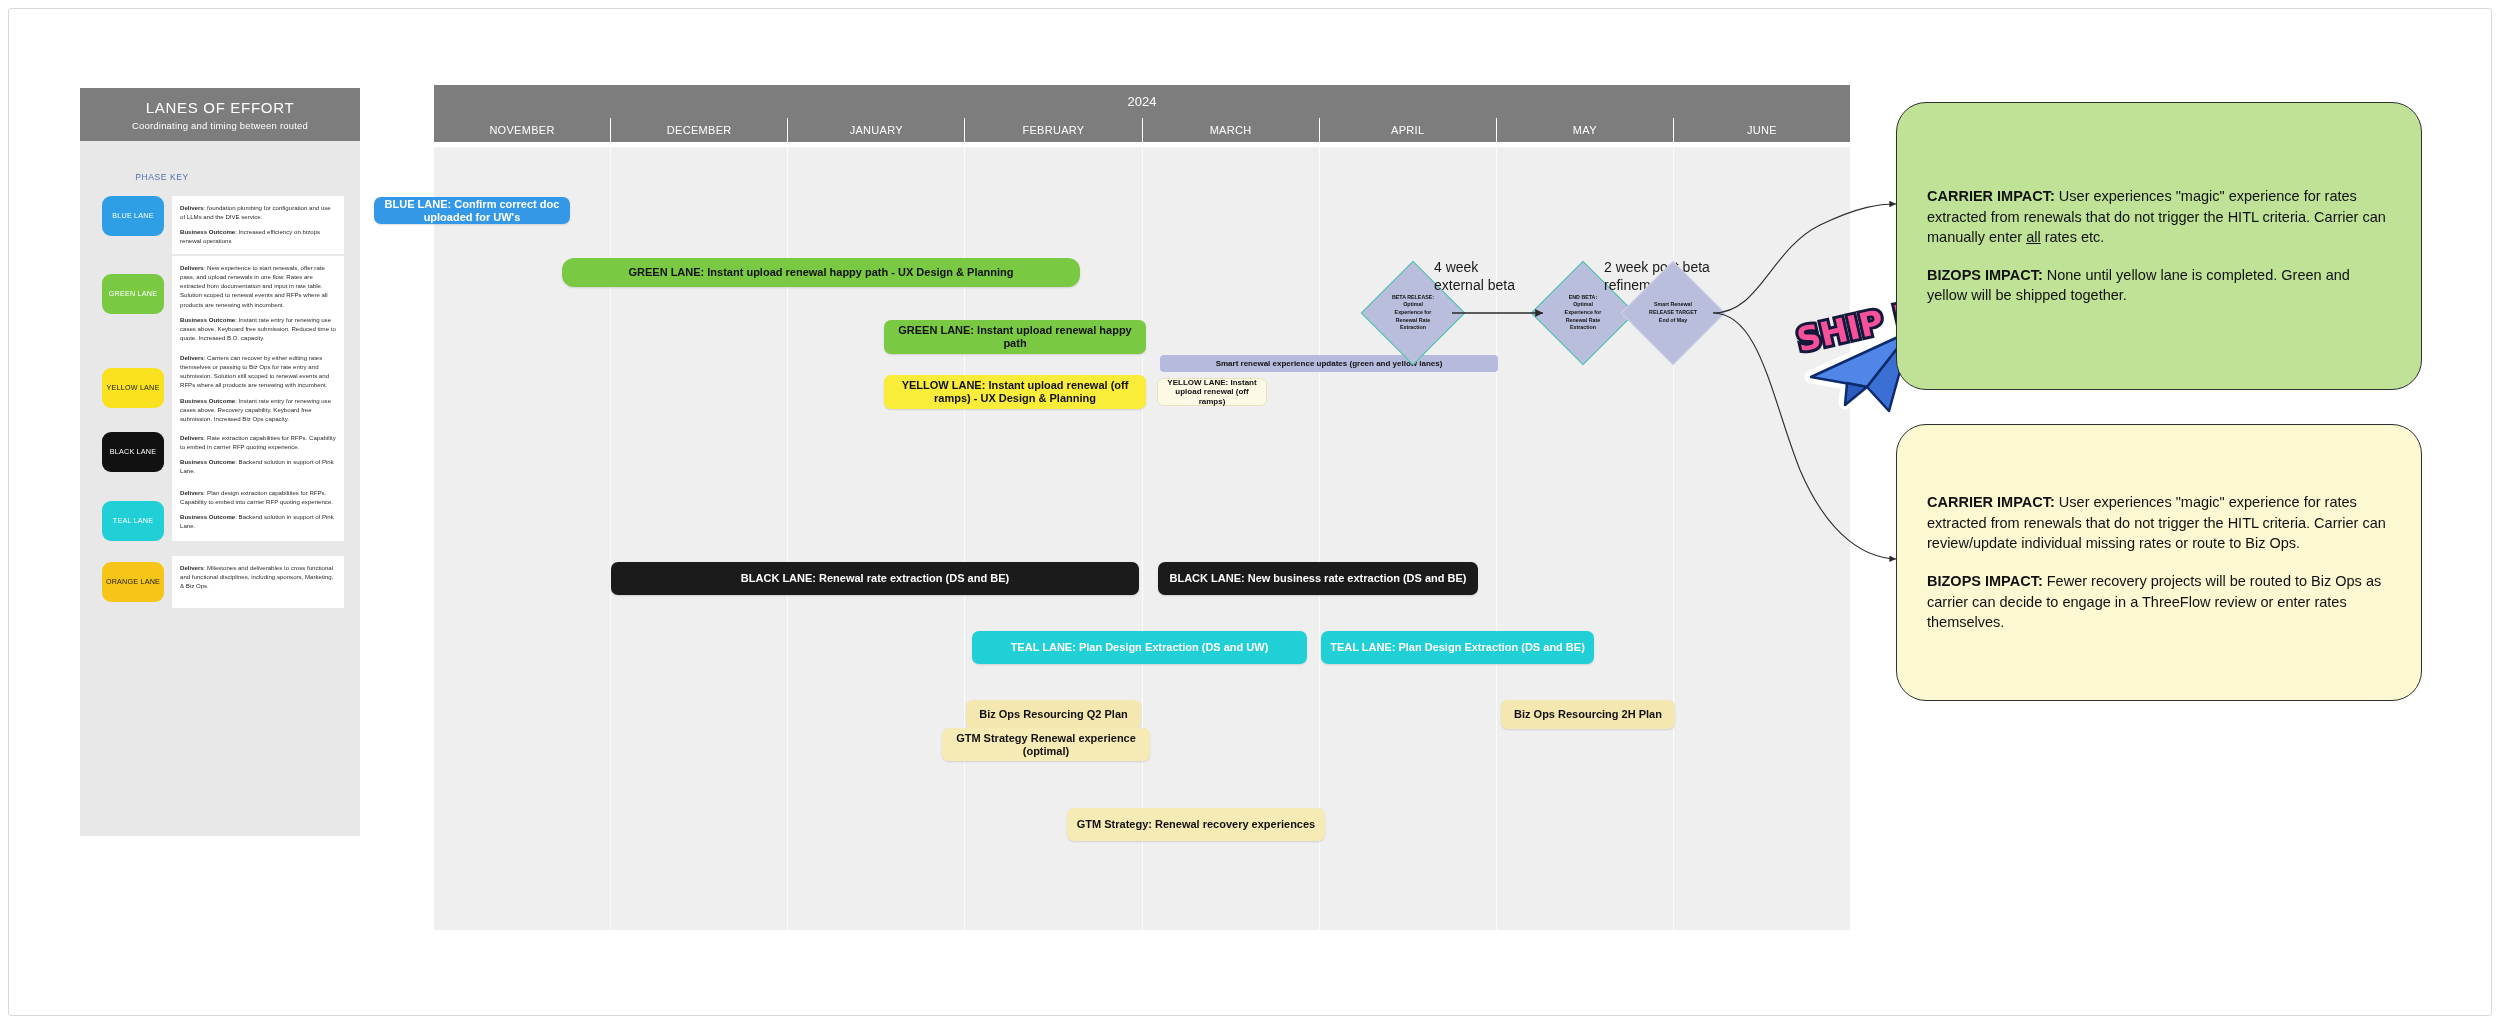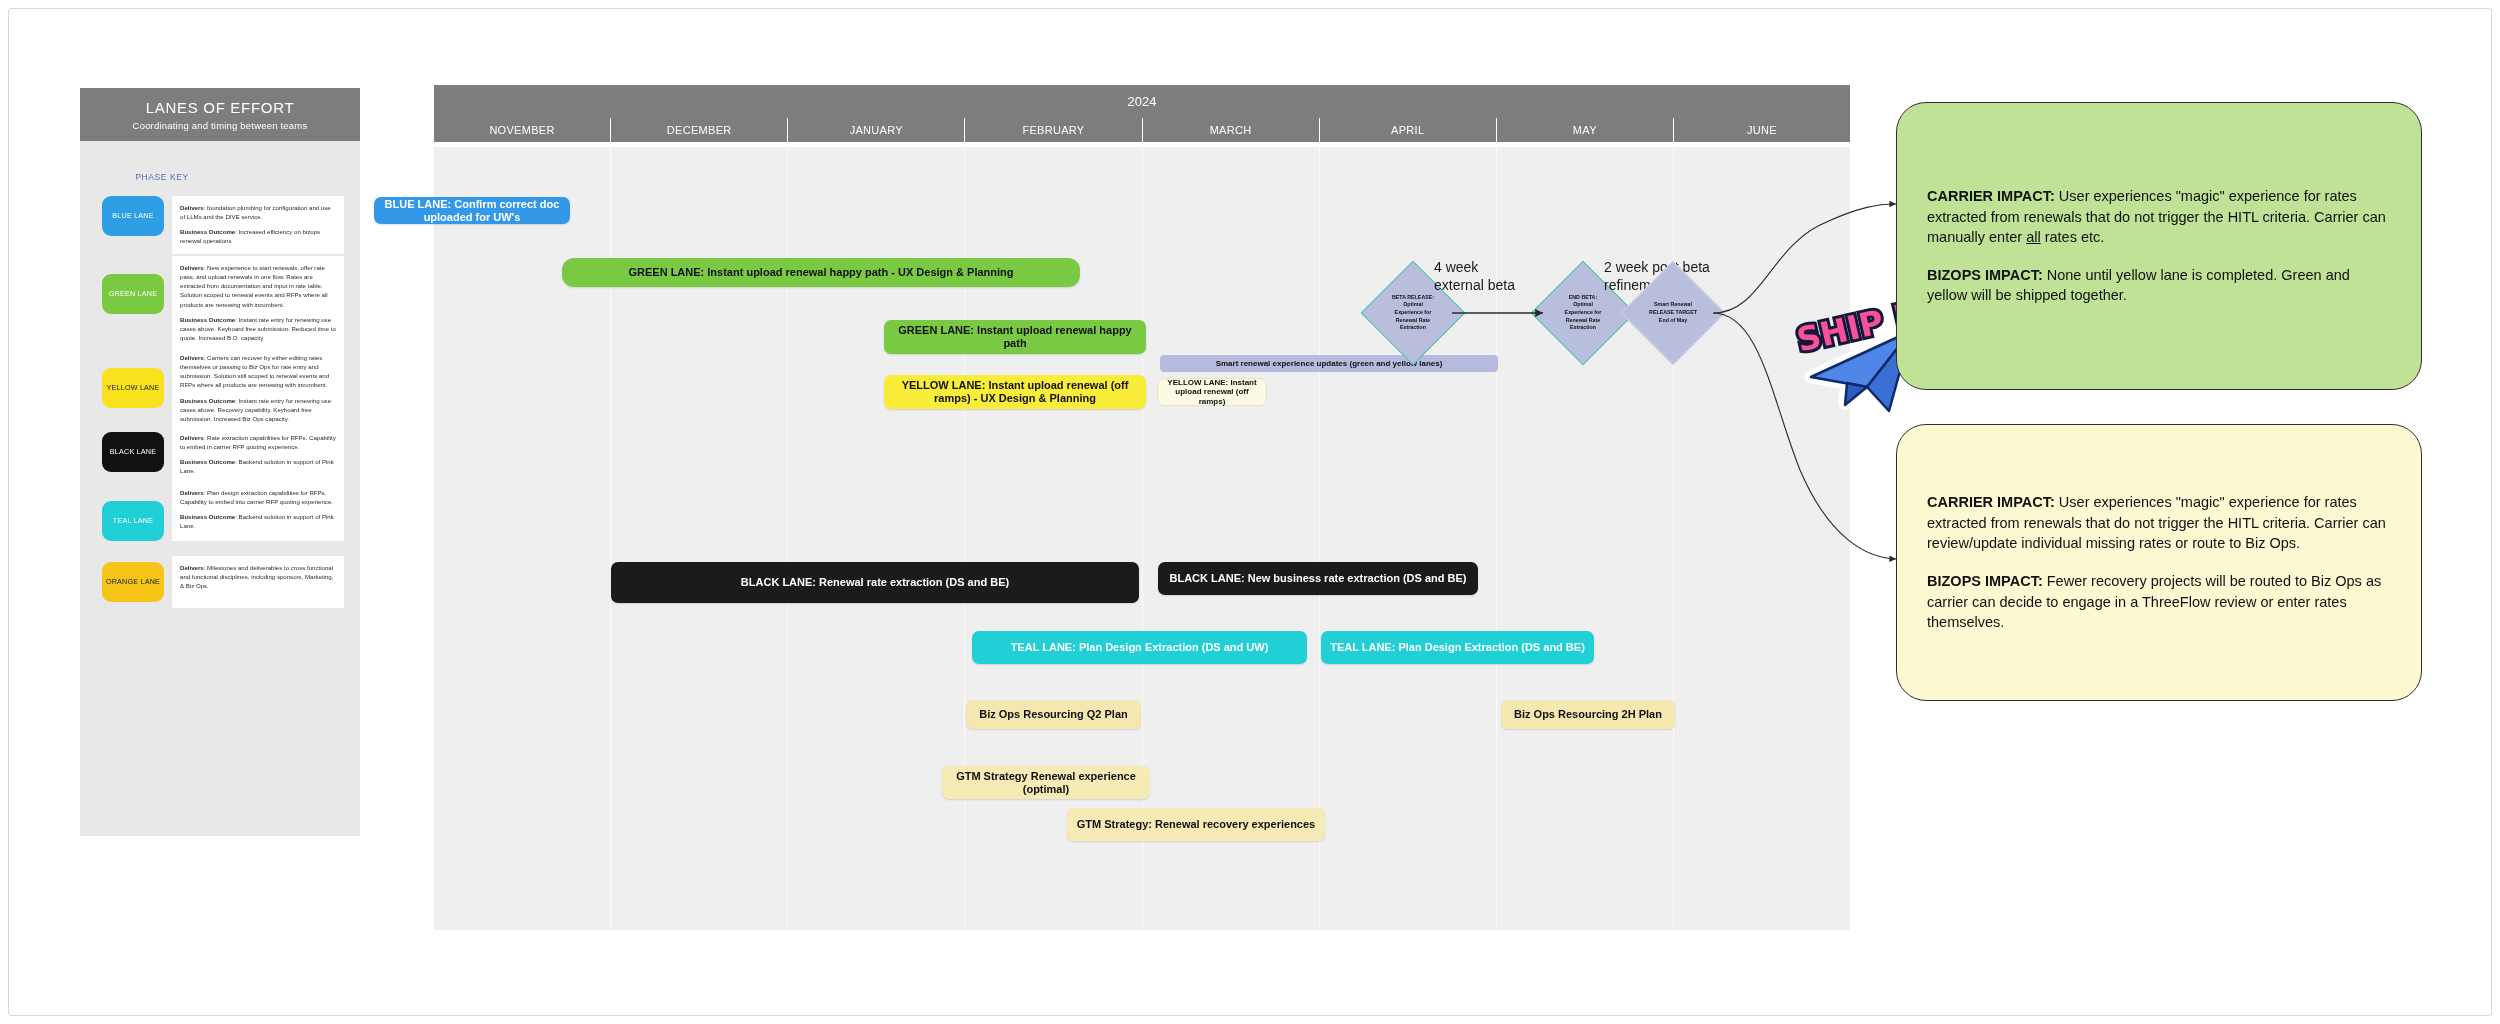--- a/index.html
+++ b/index.html
@@ -114,21 +114,21 @@
 </style>
 </head>
 <body>
 
 <div id="canvas">
   <div class="outer-frame"></div>
 
   <div class="sidebar">
     <div class="sidebar-header">
       <div class="sidebar-title">LANES OF EFFORT</div>
-      <div class="sidebar-sub">Coordinating and timing between teams</div>
+      <div class="sidebar-sub">Coordinating and timing between routed</div>
     </div>
     <div class="sidebar-body">
       <div class="phase-key-label">PHASE KEY</div>
       <div id="key-rows">
           <div class="key-row" style="top: 55px;">
             <div class="lane-chip" style="background: rgb(47, 159, 229); color: rgb(255, 255, 255); margin-top: 0px;">BLUE LANE</div>
             <div class="lane-desc" style="min-height: 58px;">
               <div class="blk"><b>Delivers</b>: foundation plumbing for configuration and use of LLMs and the DIVE service.</div>
               <div class="sp"></div>
               <div class="blk"><b>Business Outcome</b>:  Increased efficiency on bizops renewal operations</div>
@@ -202,27 +202,27 @@
       </div>
   </div>
 
   <div id="bars-layer">
       <div class="bar" style="left: 374px; top: 197px; width: 196px; height: 27px; background: rgb(52, 152, 232); color: rgb(255, 255, 255); font-size: 11px;">BLUE LANE: Confirm correct doc uploaded for UW's</div>
       <div class="bar" style="left: 562px; top: 258px; width: 518px; height: 29px; background: rgb(122, 201, 67); color: rgb(17, 17, 17); font-size: 11px; border-radius: 12px;">GREEN LANE: Instant upload renewal happy path - UX Design &amp; Planning</div>
       <div class="bar" style="left: 884px; top: 320px; width: 262px; height: 34px; background: rgb(122, 201, 67); color: rgb(17, 17, 17); font-size: 11px;">GREEN LANE: Instant upload renewal happy path</div>
       <div class="bar" style="left: 1160px; top: 355px; width: 338px; height: 17px; background: rgb(182, 186, 221); color: rgb(17, 17, 17); font-size: 8px; box-shadow: none; border-radius: 4px;">Smart renewal experience updates (green and yellow lanes)</div>
       <div class="bar" style="left: 884px; top: 375px; width: 262px; height: 34px; background: rgb(249, 237, 58); color: rgb(17, 17, 17); font-size: 11px;">YELLOW LANE: Instant upload renewal (off ramps) - UX Design &amp; Planning</div>
       <div class="bar" style="left: 1157px; top: 378px; width: 110px; height: 28px; background: rgb(252, 249, 228); color: rgb(17, 17, 17); font-size: 8px; box-shadow: none; border: 1px solid rgb(232, 226, 192);">YELLOW LANE: Instant upload renewal (off ramps)</div>
-      <div class="bar" style="left: 611px; top: 562px; width: 528px; height: 41px; background: rgb(27, 27, 27); color: rgb(255, 255, 255); font-size: 11px;">BLACK LANE: Renewal rate extraction (DS and BE)</div>
+      <div class="bar" style="left: 611px; top: 562px; width: 528px; height: 33px; background: rgb(27, 27, 27); color: rgb(255, 255, 255); font-size: 11px;">BLACK LANE: Renewal rate extraction (DS and BE)</div>
       <div class="bar" style="left: 1158px; top: 562px; width: 320px; height: 33px; background: rgb(27, 27, 27); color: rgb(255, 255, 255); font-size: 11px;">BLACK LANE: New business rate extraction (DS and BE)</div>
       <div class="bar" style="left: 972px; top: 631px; width: 335px; height: 33px; background: rgb(33, 207, 214); color: rgb(255, 255, 255); font-size: 11px;">TEAL LANE: Plan Design Extraction (DS and UW)</div>
       <div class="bar" style="left: 1321px; top: 631px; width: 273px; height: 33px; background: rgb(33, 207, 214); color: rgb(255, 255, 255); font-size: 11px;">TEAL LANE: Plan Design Extraction (DS and BE)</div>
       <div class="bar" style="left: 966px; top: 700px; width: 175px; height: 29px; background: rgb(245, 231, 176); color: rgb(17, 17, 17); font-size: 11px;">Biz Ops Resourcing Q2 Plan</div>
       <div class="bar" style="left: 1501px; top: 700px; width: 174px; height: 29px; background: rgb(245, 231, 176); color: rgb(17, 17, 17); font-size: 11px;">Biz Ops Resourcing 2H Plan</div>
-      <div class="bar" style="left: 942px; top: 766px; width: 208px; height: 33px; background: rgb(246, 234, 181); color: rgb(17, 17, 17); font-size: 11px;">GTM Strategy Renewal experience (optimal)</div>
+      <div class="bar" style="left: 942px; top: 728px; width: 208px; height: 33px; background: rgb(246, 234, 181); color: rgb(17, 17, 17); font-size: 11px;">GTM Strategy Renewal experience (optimal)</div>
       <div class="bar" style="left: 1067px; top: 808px; width: 258px; height: 33px; background: rgb(246, 234, 181); color: rgb(17, 17, 17); font-size: 11px;">GTM Strategy: Renewal recovery experiences</div>
     </div>
   <div id="milestones-layer">
       <div class="diamond" style="left: 1376px; top: 276px;"></div>
       <div class="dia-label" style="left: 1365px; top: 293.75px;">
         <div>BETA RELEASE:</div>
         <div>Optimal</div>
         <div>Experience for</div>
         <div>Renewal Rate</div>
         <div>Extraction</div>

